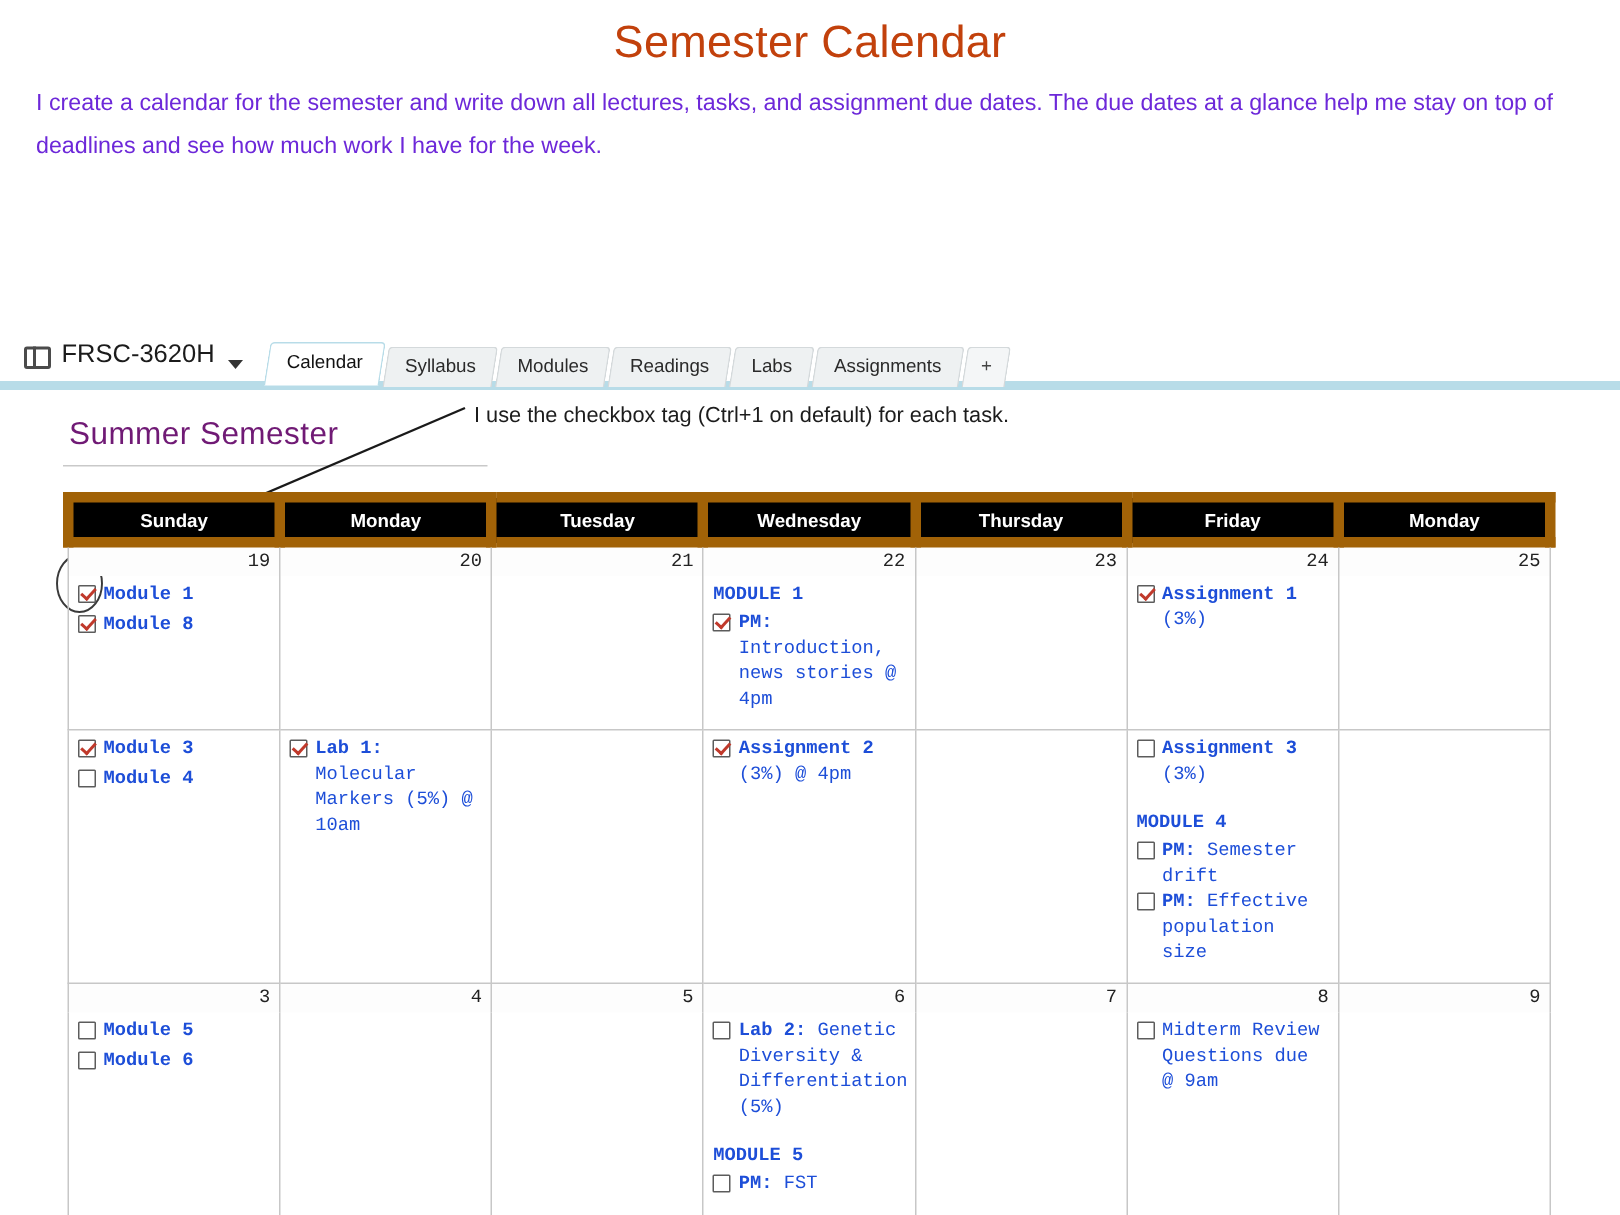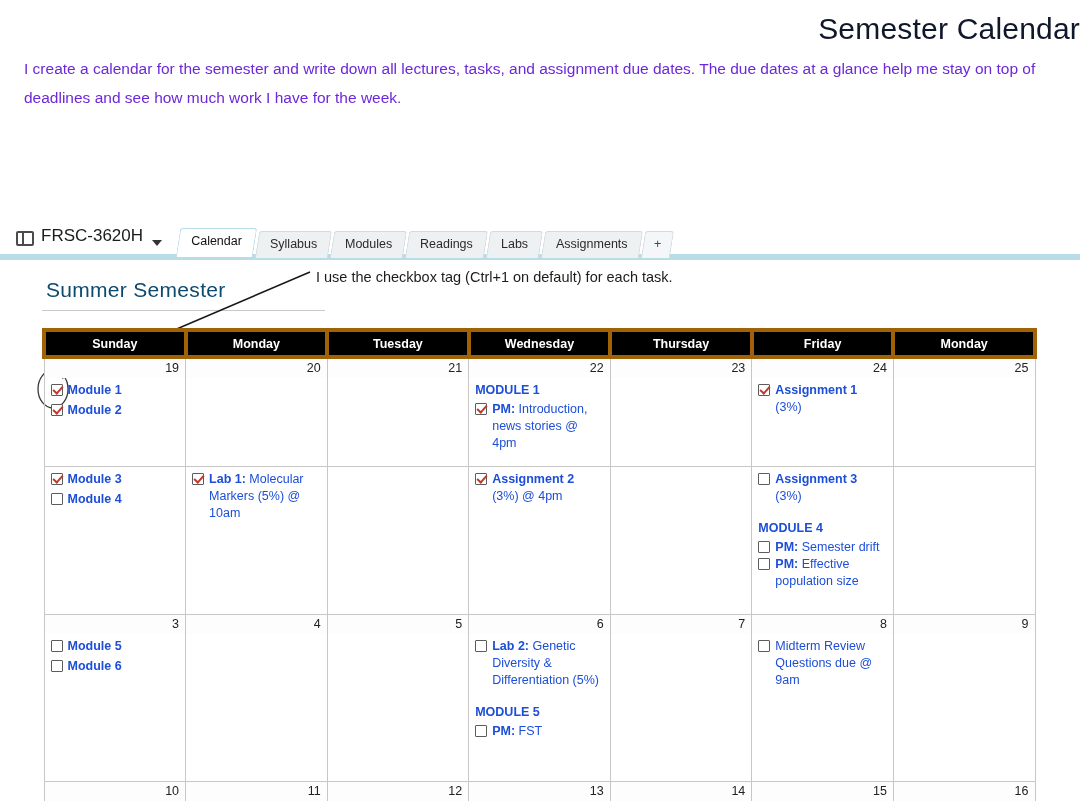--- a/index.html
+++ b/index.html
@@ -11,24 +11,24 @@
     width: 1080px;
     height: 810px;
     font-family: "Liberation Sans", sans-serif;
     color: #000;
     position: relative;
     overflow: hidden;
   }
 
   
   .page-title {
-    text-align: right;
+    text-align: center;
     font-size: 30px;
     font-weight: 400;
-    color: #0f172a;
+    color: #c2410c;
     margin: 12px 0 8px 0;
     letter-spacing: 0.2px;
   }
   .intro {
     font-size: 15.5px;
     line-height: 29px;
     color: #6d28d9;
     margin: 0 24px;
   }
   .intro p {
@@ -127,21 +127,21 @@
     color: #444;
     background: #f4f6f7;
   }
 
   
   .sem-title {
     position: absolute;
     left: 46px;
     top: 278px;
     font-size: 21px;
-    color: #0c4a6e;
+    color: #701a75;
     letter-spacing: 0.3px;
   }
   .sem-rule {
     position: absolute;
     left: 42px;
     top: 310px;
     width: 283px;
     height: 1px;
     background: #c9c9c9;
   }
@@ -171,27 +171,28 @@
     width: 995px;
     border-collapse: collapse;
     table-layout: fixed;
   }
   .cal th {
     background: #000000;
     color: #ffffff;
     font-size: 12.5px;
     font-weight: bold;
     height: 21px;
-    border: 4px solid #a16207;
+    border: 7px solid #a16207;
     text-align: center;
   }
   .cal td {
     border: 1px solid #c7c7c7;
     vertical-align: top;
     padding: 0;
+    font-family: Liberation Mono, monospace;
   }
   .daynum {
     text-align: right;
     font-size: 12.5px;
     color: #222;
     padding: 2px 6px 3px 0;
     height: 14px;
     line-height: 14px;
   }
   .cal tr.numrow td {
@@ -349,21 +350,21 @@
 
     <tr class="bodyrow h1r">
       <td>
         <div class="cell">
           <div class="item">
             <span class="cb checked"></span>
             <span class="txt"><b class="hdr">Module 1</b></span>
           </div>
           <div class="item">
             <span class="cb checked"></span>
-            <span class="txt"><b class="hdr">Module 2</b></span>
+            <span class="txt"><b class="hdr">Module 8</b></span>
           </div>
         </div>
       </td>
       <td>
           <div class="cell"></div>
         </td>
       <td>
           <div class="cell"></div>
         </td>
       <td>

